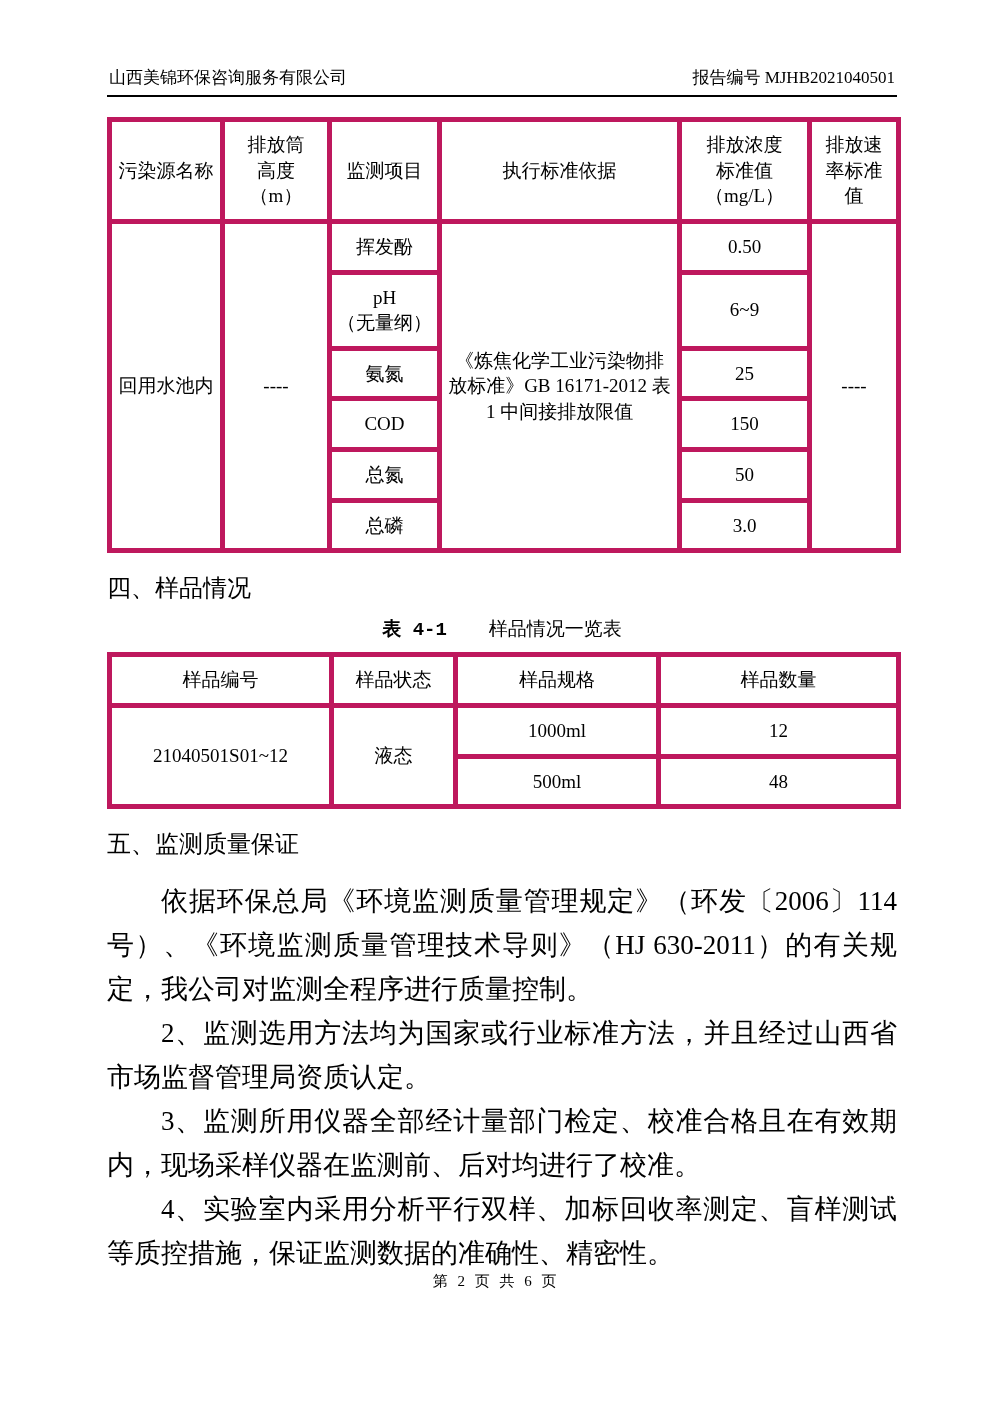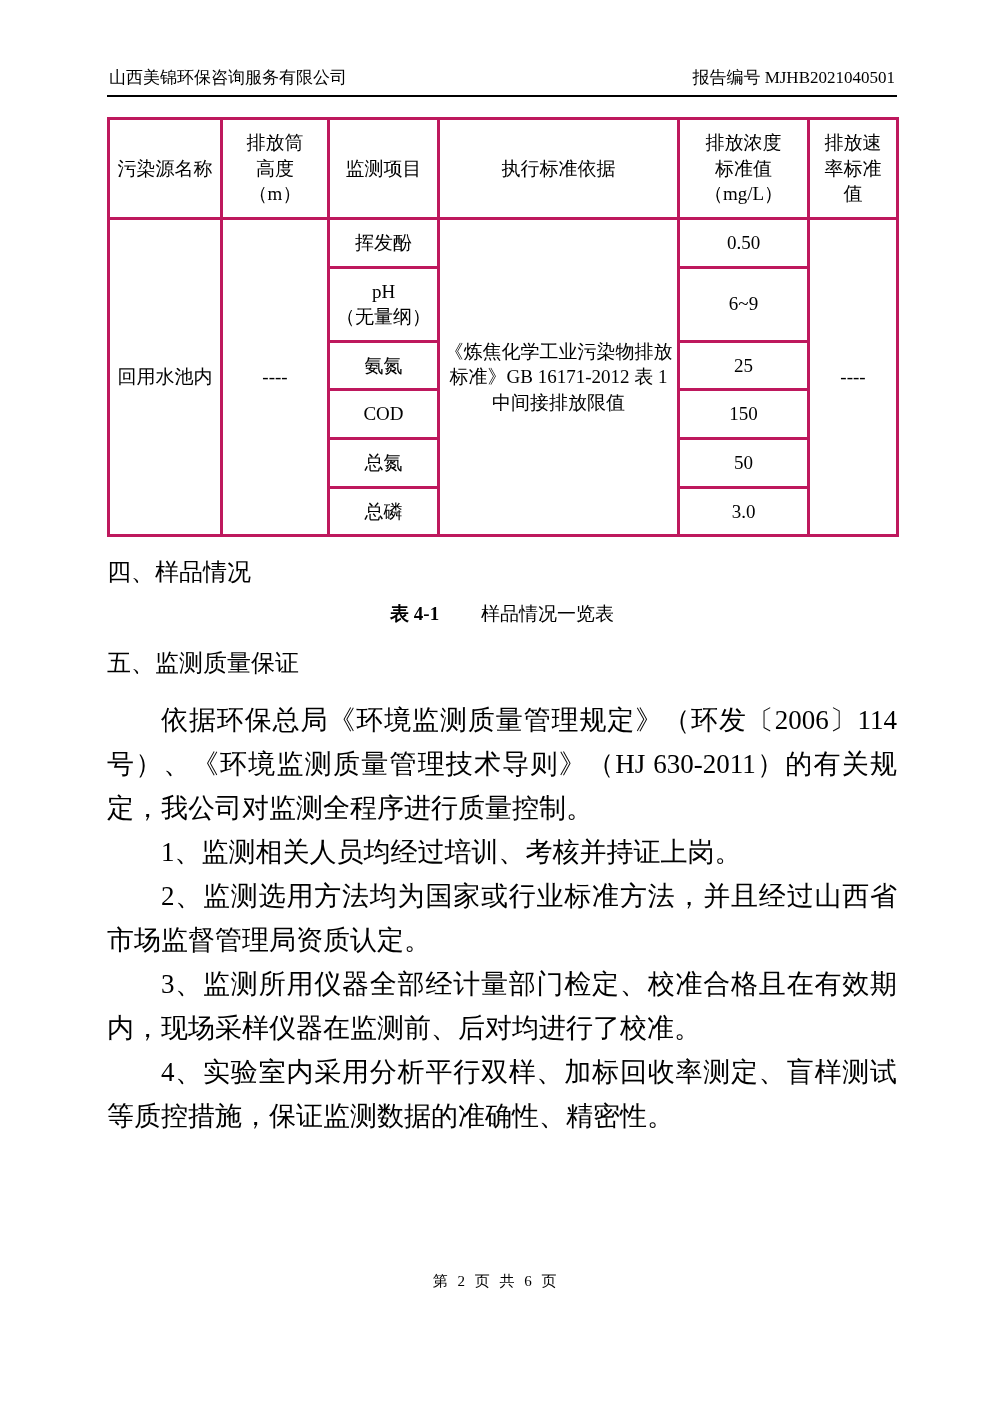--- a/index.html
+++ b/index.html
@@ -33,21 +33,21 @@
     border-collapse: collapse;
     table-layout: fixed;
     width: 789px;
     font-size: 19px;
   }
   table.thick-rule {
     border-top: 3px solid #000;
     border-bottom: 3px solid #000;
   }
   th, td {
-    border: 3px solid #be185d;
+    border: 5px solid #be185d;
     text-align: center;
     vertical-align: middle;
     font-weight: normal;
     white-space: pre-line;
     padding: 10px 4px;
     line-height: 1.35;
   }
   .standards-table { margin-top: 20px; }
   .samples-table  { margin-top: 8px; }
   
@@ -61,20 +61,21 @@
     font-size: 21px;
     line-height: 30px;
     margin-top: 26px;
     text-indent: 2em;
   }
   .table-caption {
     margin-top: 11px;
     text-align: center;
     font-size: 19px;
     line-height: 28px;
+    font-family: Liberation Mono, monospace;
   }
   .table-caption .cap-label { font-weight: bold; margin-right: 2.2em; }
   .quality-paragraphs {
     margin-top: 18px;
     font-size: 27px;
     line-height: 44px;
     text-align: justify;
   }
   .quality-paragraphs p { text-indent: 2em; }
   
@@ -150,25 +151,50 @@
       <td>3.0</td>
     </tr>
   </tbody>
     </table>
 
   <h2 class="section-heading">四、样品情况</h2>
   <div class="table-caption">
     <span class="cap-label">表 4-1</span><span>样品情况一览表</span>
   </div>
 
+  <table class="samples-table thick-rule">
+    <colgroup>
+      <col style="width:222px">
+        <col style="width:124px">
+        <col style="width:203px">
+        <col style="width:240px">
+    </colgroup>
+    <tbody>
+        <tr style="height:40px">
+      <th>样品编号</th>
+      <th>样品状态</th>
+      <th>样品规格</th>
+      <th>样品数量</th>
+    </tr>
+    <tr style="height:38px">
+      <td rowspan="2">21040501S01~12</td>
+      <td rowspan="2">液态</td>
+      <td>1000ml</td>
+      <td>12</td>
+    </tr>
+    <tr style="height:37px">
+      <td>500ml</td>
+      <td>48</td>
+    </tr>
+  </tbody>
+    </table>
 
   <h2 class="section-heading">五、监测质量保证</h2>
   <div class="quality-paragraphs">
     <p>依据环保总局《环境监测质量管理规定》（环发〔2006〕114 号）、《环境监测质量管理技术导则》（HJ 630-2011）的有关规定，我公司对监测全程序进行质量控制。</p>
-    <p>1、监测相关人员均经过培训、考核并持证上岗。</p>
     <p>2、监测选用方法均为国家或行业标准方法，并且经过山西省市场监督管理局资质认定。</p>
     <p>3、监测所用仪器全部经计量部门检定、校准合格且在有效期内，现场采样仪器在监测前、后对均进行了校准。</p>
     <p>4、实验室内采用分析平行双样、加标回收率测定、盲样测试等质控措施，保证监测数据的准确性、精密性。</p>
   </div>
 
 </div>
 
 <div class="page-footer">第 2 页 共 6 页</div>
 
 </body></html>

